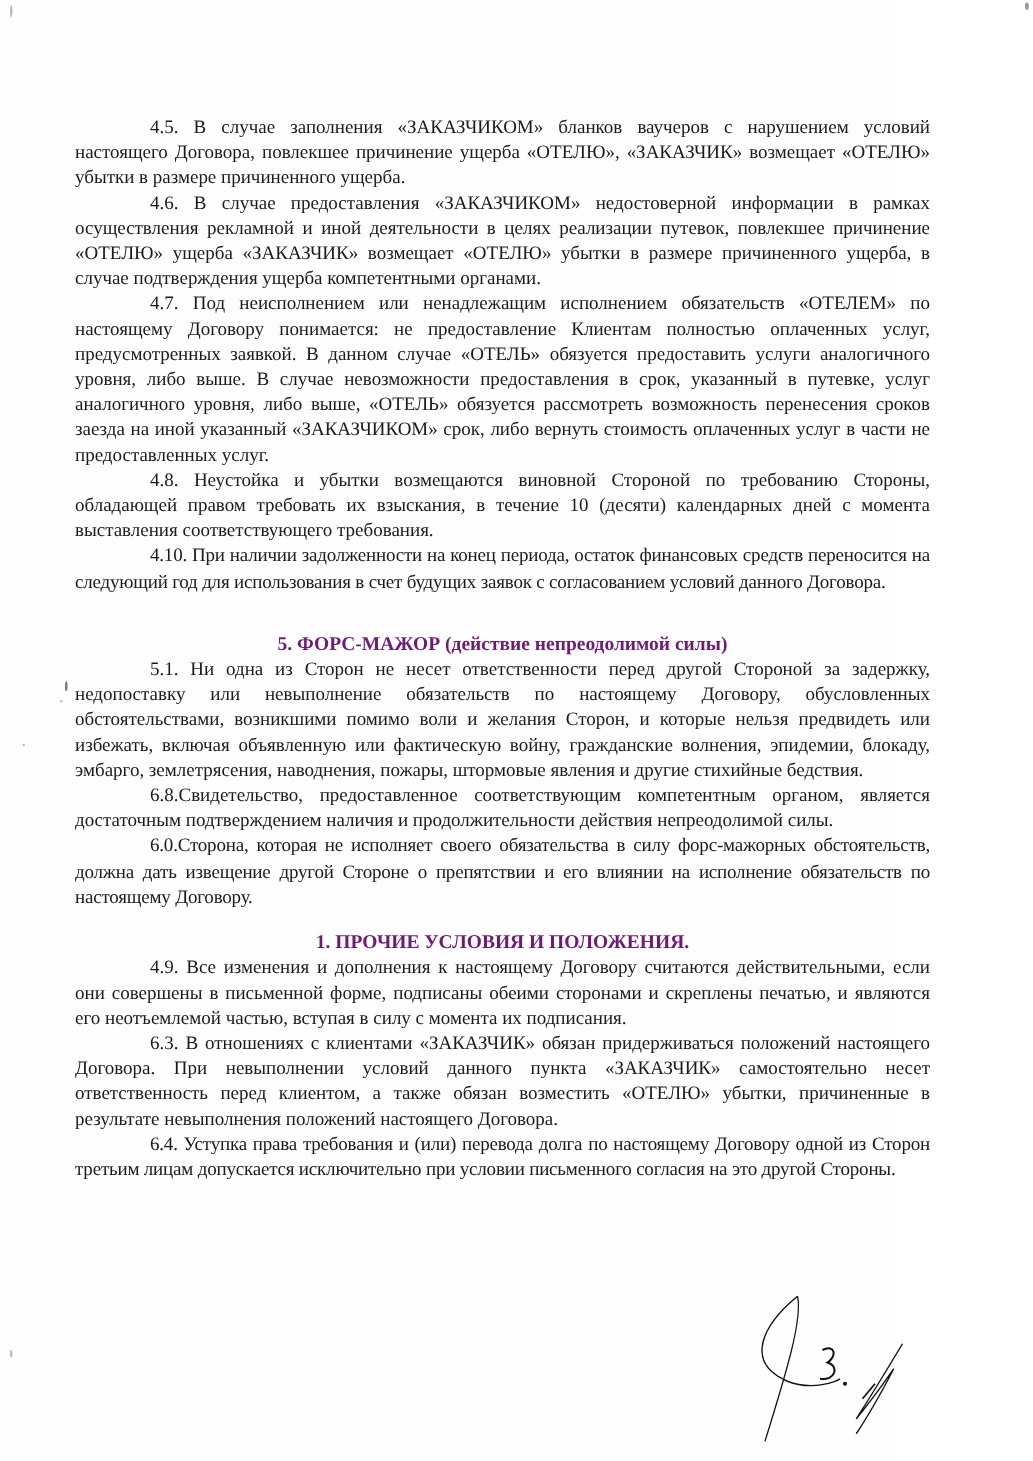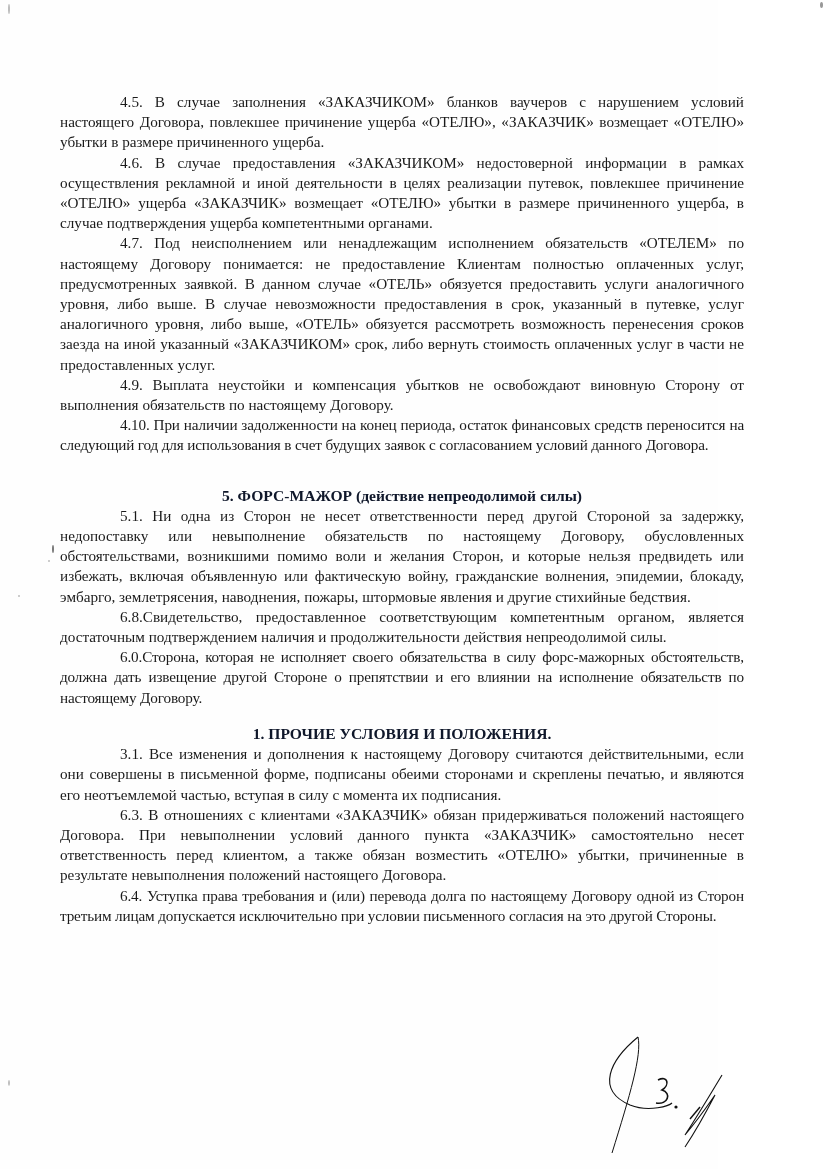--- a/index.html
+++ b/index.html
@@ -10,21 +10,21 @@
   }
   .content {
     position: absolute; left: 60px; top: 92px; width: 684px;
     font-family: "Liberation Serif", "DejaVu Serif", serif;
     font-size: 15.2px; line-height: 20.2px; color: #1a1a1a;
   }
   .para { margin: 0; text-align: justify; text-indent: 60px; }
   .para.tight { letter-spacing: -0.15px; }
   .heading {
     margin: 0; text-align: center; font-weight: bold;
-    font-size: 15.6px; line-height: 20.2px; color: #0f172a;
+    font-size: 15.6px; line-height: 20.2px; color: #701a75;
   }
   .gap-s { height: 14px; }
   .gap-m { height: 16px; }
   .sig {
     position: absolute; left: 590px; top: 1035px; width: 170px; height: 120px;
   }
   .speck { position: absolute; background: #bdbdbd; border-radius: 50%; }
 </style>
 </head>
 <body>
@@ -36,39 +36,39 @@
   <span class="speck" style="left:18px;top:595px;width:2px;height:2px;"></span>
   <span class="speck" style="left:8px;top:1080px;width:2px;height:6px;"></span>
   <span class="speck" style="left:820px;top:2px;width:3px;height:6px;background:#999;"></span>
 
   <div class="content">
 
     <section>
       <p class="para">4.5. В случае заполнения «ЗАКАЗЧИКОМ» бланков ваучеров с нарушением условий настоящего Договора, повлекшее причинение ущерба «ОТЕЛЮ», «ЗАКАЗЧИК» возмещает «ОТЕЛЮ» убытки в размере причиненного ущерба.</p>
       <p class="para">4.6. В случае предоставления «ЗАКАЗЧИКОМ» недостоверной информации в рамках осуществления рекламной и иной деятельности в целях реализации путевок, повлекшее причинение «ОТЕЛЮ» ущерба «ЗАКАЗЧИК» возмещает «ОТЕЛЮ» убытки в размере причиненного ущерба, в случае подтверждения ущерба компетентными органами.</p>
       <p class="para">4.7. Под неисполнением или ненадлежащим исполнением обязательств «ОТЕЛЕМ» по настоящему Договору понимается: не предоставление Клиентам полностью оплаченных услуг, предусмотренных заявкой. В данном случае «ОТЕЛЬ» обязуется предоставить услуги аналогичного уровня, либо выше. В случае невозможности предоставления в срок, указанный в путевке, услуг аналогичного уровня, либо выше, «ОТЕЛЬ» обязуется рассмотреть возможность перенесения сроков заезда на иной указанный «ЗАКАЗЧИКОМ» срок, либо вернуть стоимость оплаченных услуг в части не предоставленных услуг.</p>
-      <p class="para">4.9. Выплата неустойки и компенсация убытков не освобождают виновную Сторону от выполнения обязательств по настоящему Договору.</p>
+      <p class="para">4.8. Неустойка и убытки возмещаются виновной Стороной по требованию Стороны, обладающей правом требовать их взыскания, в течение 10 (десяти) календарных дней с момента выставления соответствующего требования.</p>
       <p class="para tight">4.10. При наличии задолженности на конец периода, остаток финансовых средств переносится на следующий год для использования в счет будущих заявок с согласованием условий данного Договора.</p>
     </section>
 
     <div class="gap-m"></div>
     <div class="gap-s"></div>
 
     <section>
       <h2 class="heading">5. ФОРС-МАЖОР (действие непреодолимой силы)</h2>
       <p class="para">5.1. Ни одна из Сторон не несет ответственности перед другой Стороной за задержку, недопоставку или невыполнение обязательств по настоящему Договору, обусловленных обстоятельствами, возникшими помимо воли и желания Сторон, и которые нельзя предвидеть или избежать, включая объявленную или фактическую войну, гражданские волнения, эпидемии, блокаду, эмбарго, землетрясения, наводнения, пожары, штормовые явления и другие стихийные бедствия.</p>
       <p class="para">6.8.Свидетельство, предоставленное соответствующим компетентным органом, является достаточным подтверждением наличия и продолжительности действия непреодолимой силы.</p>
       <p class="para tight">6.0.Сторона, которая не исполняет своего обязательства в силу форс-мажорных обстоятельств, должна дать извещение другой Стороне о препятствии и его влиянии на исполнение обязательств по настоящему Договору.</p>
     </section>
 
     <div class="gap-m"></div>
 
     <section>
       <h2 class="heading">1. ПРОЧИЕ УСЛОВИЯ И ПОЛОЖЕНИЯ.</h2>
-      <p class="para">3.1. Все изменения и дополнения к настоящему Договору считаются действительными, если они совершены в письменной форме, подписаны обеими сторонами и скреплены печатью, и являются его неотъемлемой частью, вступая в силу с момента их подписания.</p>
+      <p class="para">4.9. Все изменения и дополнения к настоящему Договору считаются действительными, если они совершены в письменной форме, подписаны обеими сторонами и скреплены печатью, и являются его неотъемлемой частью, вступая в силу с момента их подписания.</p>
       <p class="para">6.3. В отношениях с клиентами «ЗАКАЗЧИК» обязан придерживаться положений настоящего Договора. При невыполнении условий данного пункта «ЗАКАЗЧИК» самостоятельно несет ответственность перед клиентом, а также обязан возместить «ОТЕЛЮ» убытки, причиненные в результате невыполнения положений настоящего Договора.</p>
       <p class="para tight">6.4. Уступка права требования и (или) перевода долга по настоящему Договору одной из Сторон третьим лицам допускается исключительно при условии письменного согласия на это другой Стороны.</p>
     </section>
   </div>
 
   <div class="sig">
     <svg width="170" height="120" viewBox="0 0 170 120">
       <path d="M48 2 C 20 25, 5 55, 40 70 C 60 78, 80 70, 82 68" fill="none" stroke="#111" stroke-width="1.1"></path>
       <path d="M48 2 C 52 20, 40 60, 22 118" fill="none" stroke="#111" stroke-width="1"></path>
       <path d="M68 45 C 78 40, 80 50, 72 55 C 82 58, 78 70, 66 68" fill="none" stroke="#111" stroke-width="1.6"></path>

